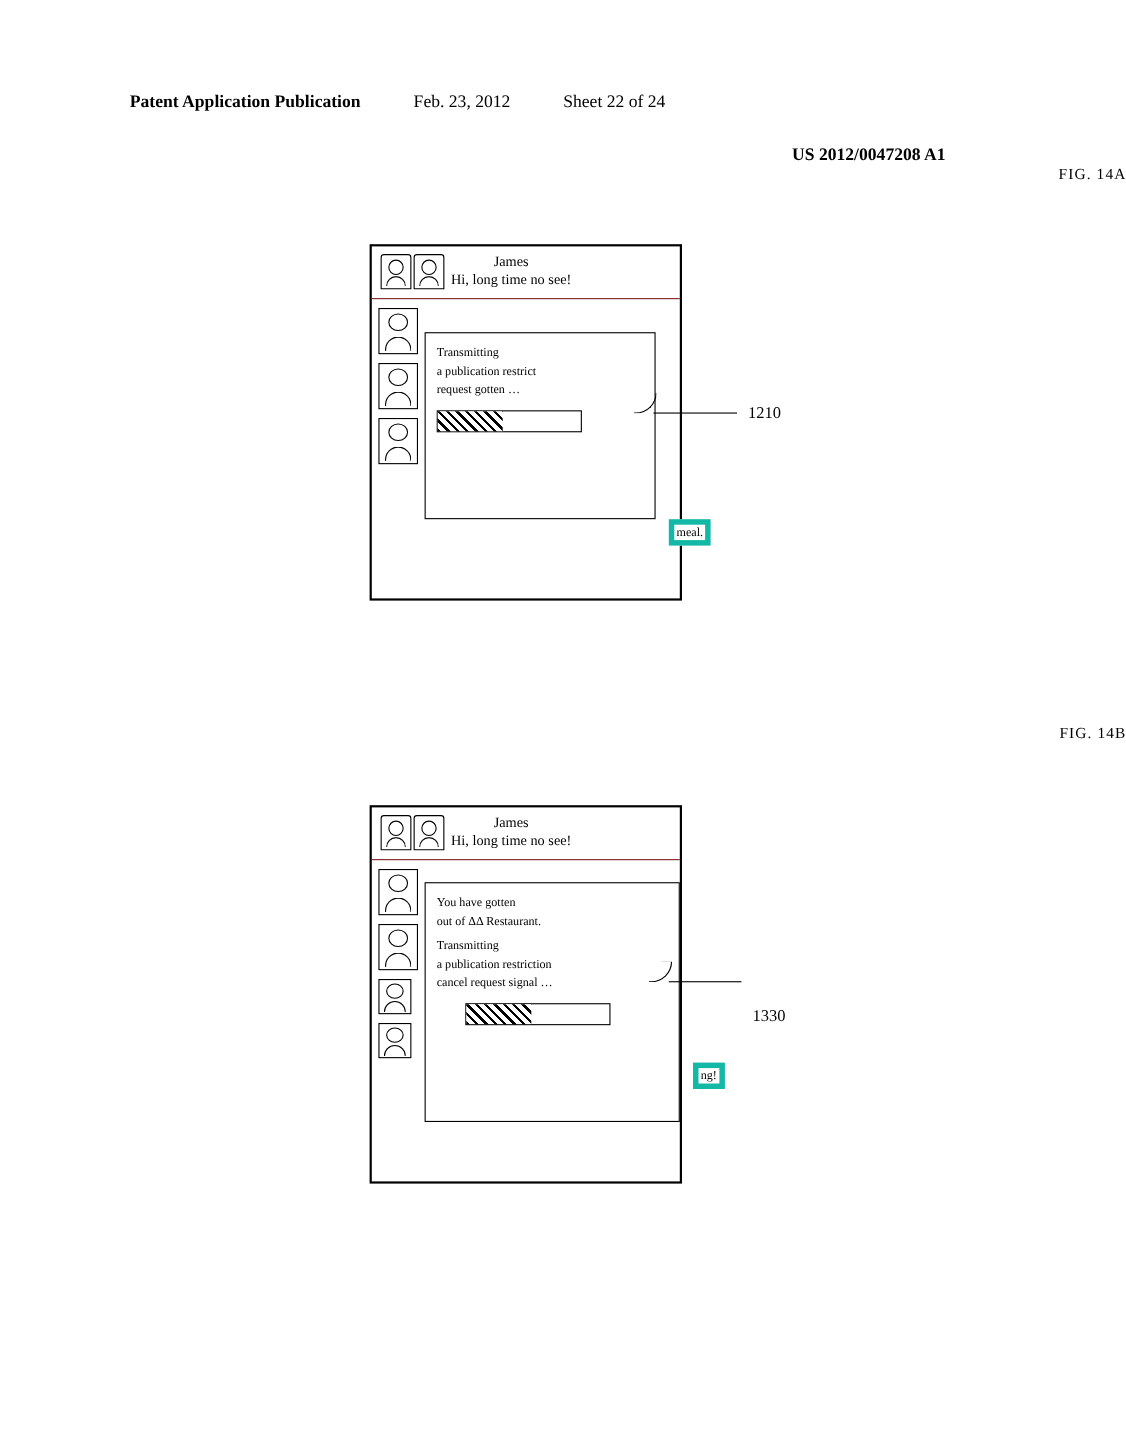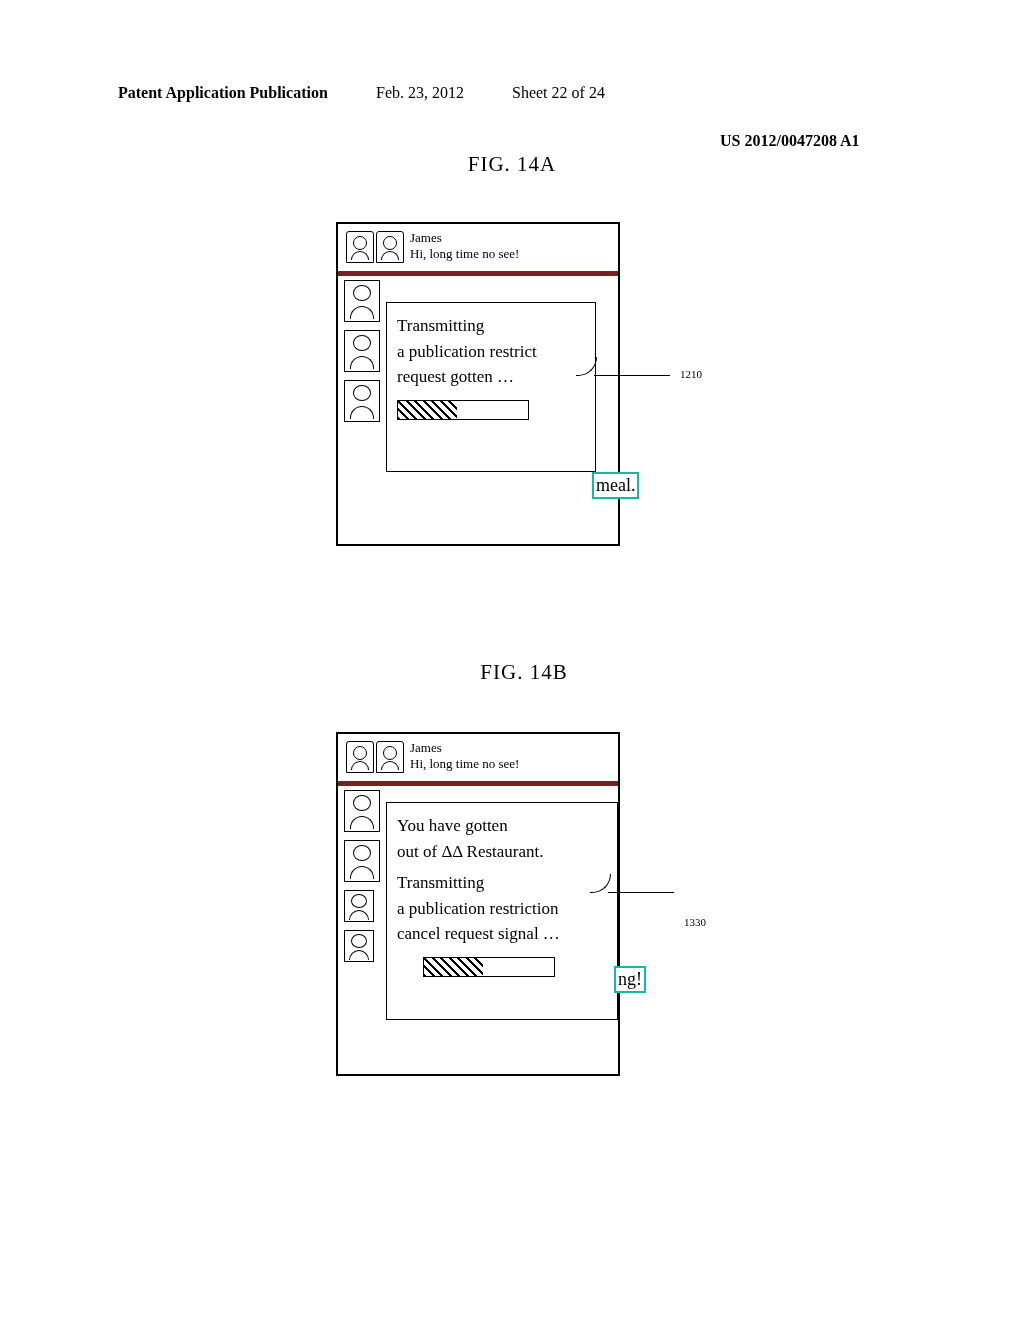--- a/index.html
+++ b/index.html
@@ -19,43 +19,44 @@
     font-size: 16px;
   }
   .hdr-left { position: absolute; left: 118px; font-weight: bold; }
   .hdr-center { position: absolute; left: 376px; }
   .hdr-sheet { position: absolute; left: 512px; }
   .hdr-right { position: absolute; left: 720px; font-weight: bold; margin-top: 48px; }
 
   .fig-label {
     position: absolute;
     left: 0; right: 0;
-    text-align: center;
-    font-size: 21px;
+    text-align: right;
+    font-size: 14px;
     font-weight: normal;
     letter-spacing: 1px;
   }
   .fig-label-a { top: 152px; }
   .fig-label-b { top: 660px; margin-left: 24px; }
 
   
   .device {
     position: absolute;
     width: 280px;
     border: 2px solid #000;
     background: #fff;
   }
   .device-a { top: 222px; left: 336px; height: 320px; }
   .device-b { top: 732px; left: 336px; height: 340px; }
 
   .header-post {
-    border-bottom: 5px solid #7f1d1d;
+    border-bottom: 1px solid #7f1d1d;
     padding: 6px 8px 8px 8px;
     display: flex;
     gap: 6px;
+    text-align: center;
   }
   .avatar-pair { display: flex; align-items: flex-end; gap: 2px; }
   .avatar {
     width: 26px; height: 30px;
     border: 1px solid #000;
     border-radius: 3px 3px 0 0;
     position: relative;
     background: #fff;
   }
   .avatar::before {
@@ -120,21 +121,21 @@
   }
   .sidebar .thumb.small::after {
     bottom:1px; left:4px; width:18px; height:9px;
   }
 
   .popup {
     position: absolute;
     border: 1px solid #000;
     background: #fff;
     padding: 10px 10px 8px 10px;
-    font-size: 17px;
+    font-size: 11px;
     line-height: 1.5;
   }
   .popup-a { top: 78px; left: 48px; width: 188px; height: 150px; }
   .popup-b { top: 68px; left: 48px; width: 210px; height: 198px; }
 
   .progress {
     margin-top: 10px;
     width: 130px; height: 18px;
     border: 1px solid #000;
     position: relative;
@@ -143,31 +144,32 @@
   .progress .fill {
     position: absolute;
     left: 0; top: 0; bottom: 0;
     width: 45%;
     background: repeating-linear-gradient(45deg, #000 0 2px, #fff 2px 6px);
   }
   .popup-b .progress { margin-left: 26px; }
 
   .hidden-text {
     position: absolute;
-    font-size: 18px;
-    border: 2px solid #14b8a6;
+    font-size: 11px;
+    border: 5px solid #14b8a6;
     padding: 1px 2px;
     background: #fff;
+    margin-left: 16px;
   }
   .meal-a { top: 248px; left: 254px; }
   .ng-b   { top: 232px; left: 276px; }
 
   .callout-label {
     position: absolute;
-    font-size: 11px;
+    font-size: 15px;
   }
   .callout-a { top: 368px; left: 680px; }
   .callout-b { top: 916px; left: 684px; }
   .lead-line {
     position: absolute;
     border-top: 1px solid #000;
     height: 0;
   }
   .lead-a { top: 375px; left: 594px; width: 76px; }
   .lead-b { top: 892px; left: 608px; width: 66px; }

